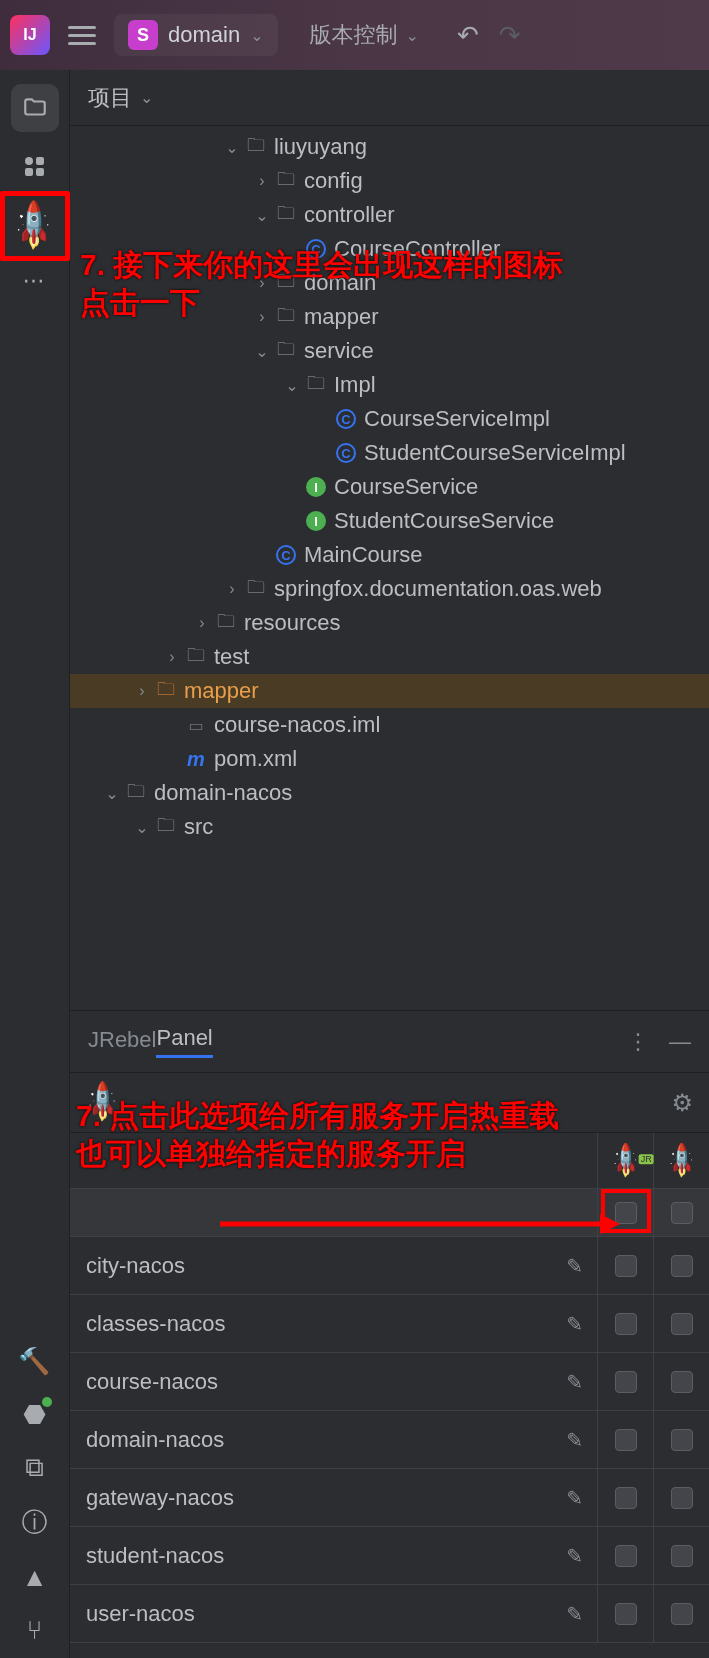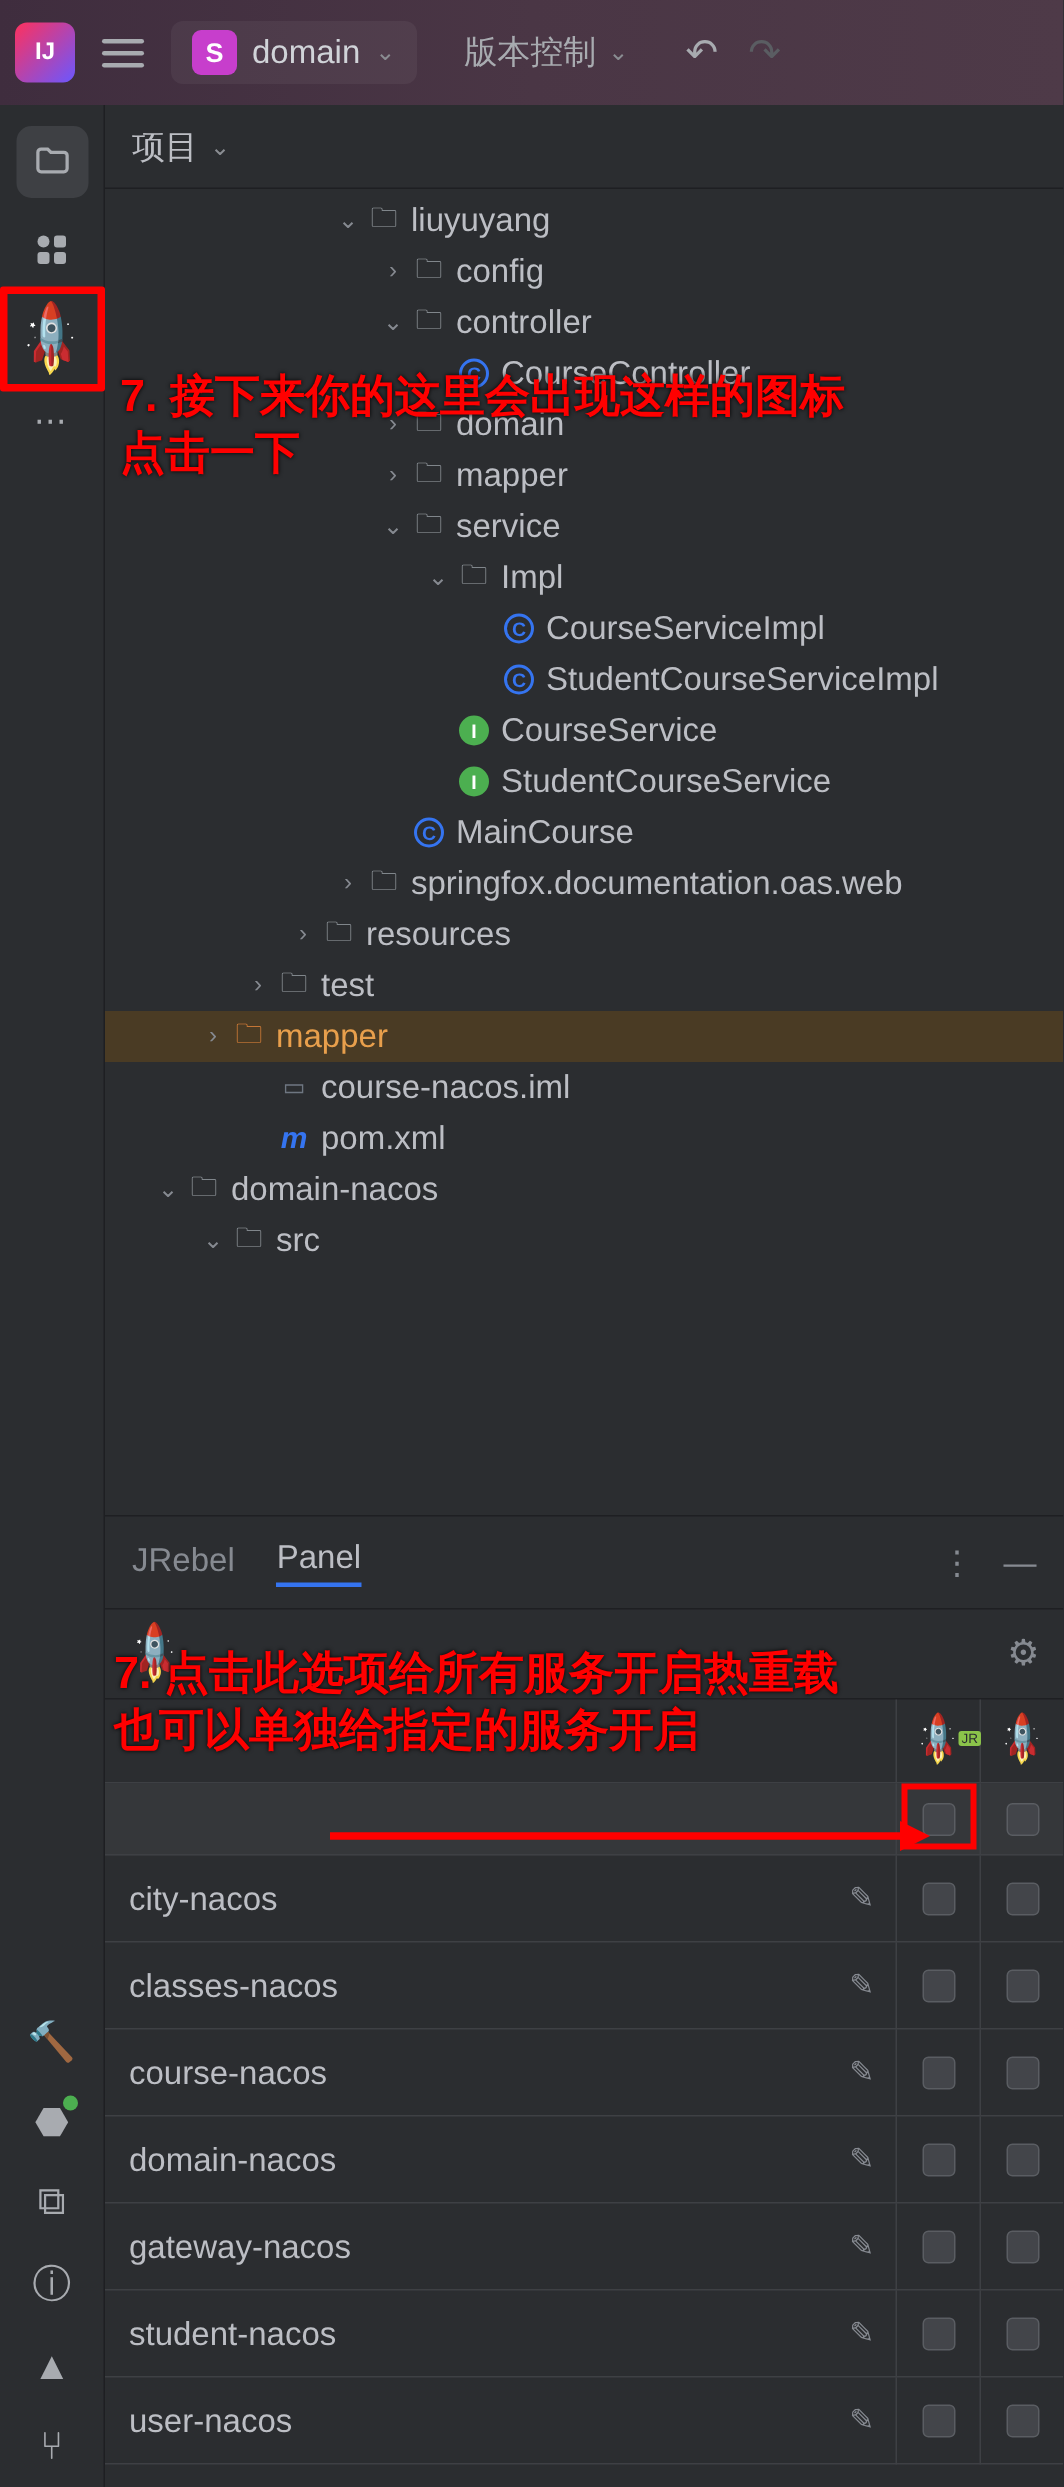--- a/index.html
+++ b/index.html
@@ -149,21 +149,21 @@
 
 
 .jrebel-panel {
   height:648px;background:#2b2d30;
   border-top:1px solid #1e1f22;
   display:flex;flex-direction:column;
   position:relative;
 }
 .jrebel-tabs {
   height:62px;display:flex;align-items:center;padding:0 18px;
-  border-bottom:1px solid #1e1f22;gap:28px;
+  border-bottom:1px solid #1e1f22;
 }
 .jtab { color:#868a91;font-size:22px;padding-bottom:4px;cursor:pointer; }
 .jtab.active { color:#bcbec4;border-bottom:3px solid #3574f0; }
 .jtab-actions { margin-left:auto;display:flex;gap:20px;color:#868a91;font-size:22px; }
 .jtab-actions span { cursor:pointer; }
 
 .jrebel-toolbar {
   height:60px;display:flex;align-items:center;padding:0 16px;
   border-bottom:1px solid #1e1f22;
 }

